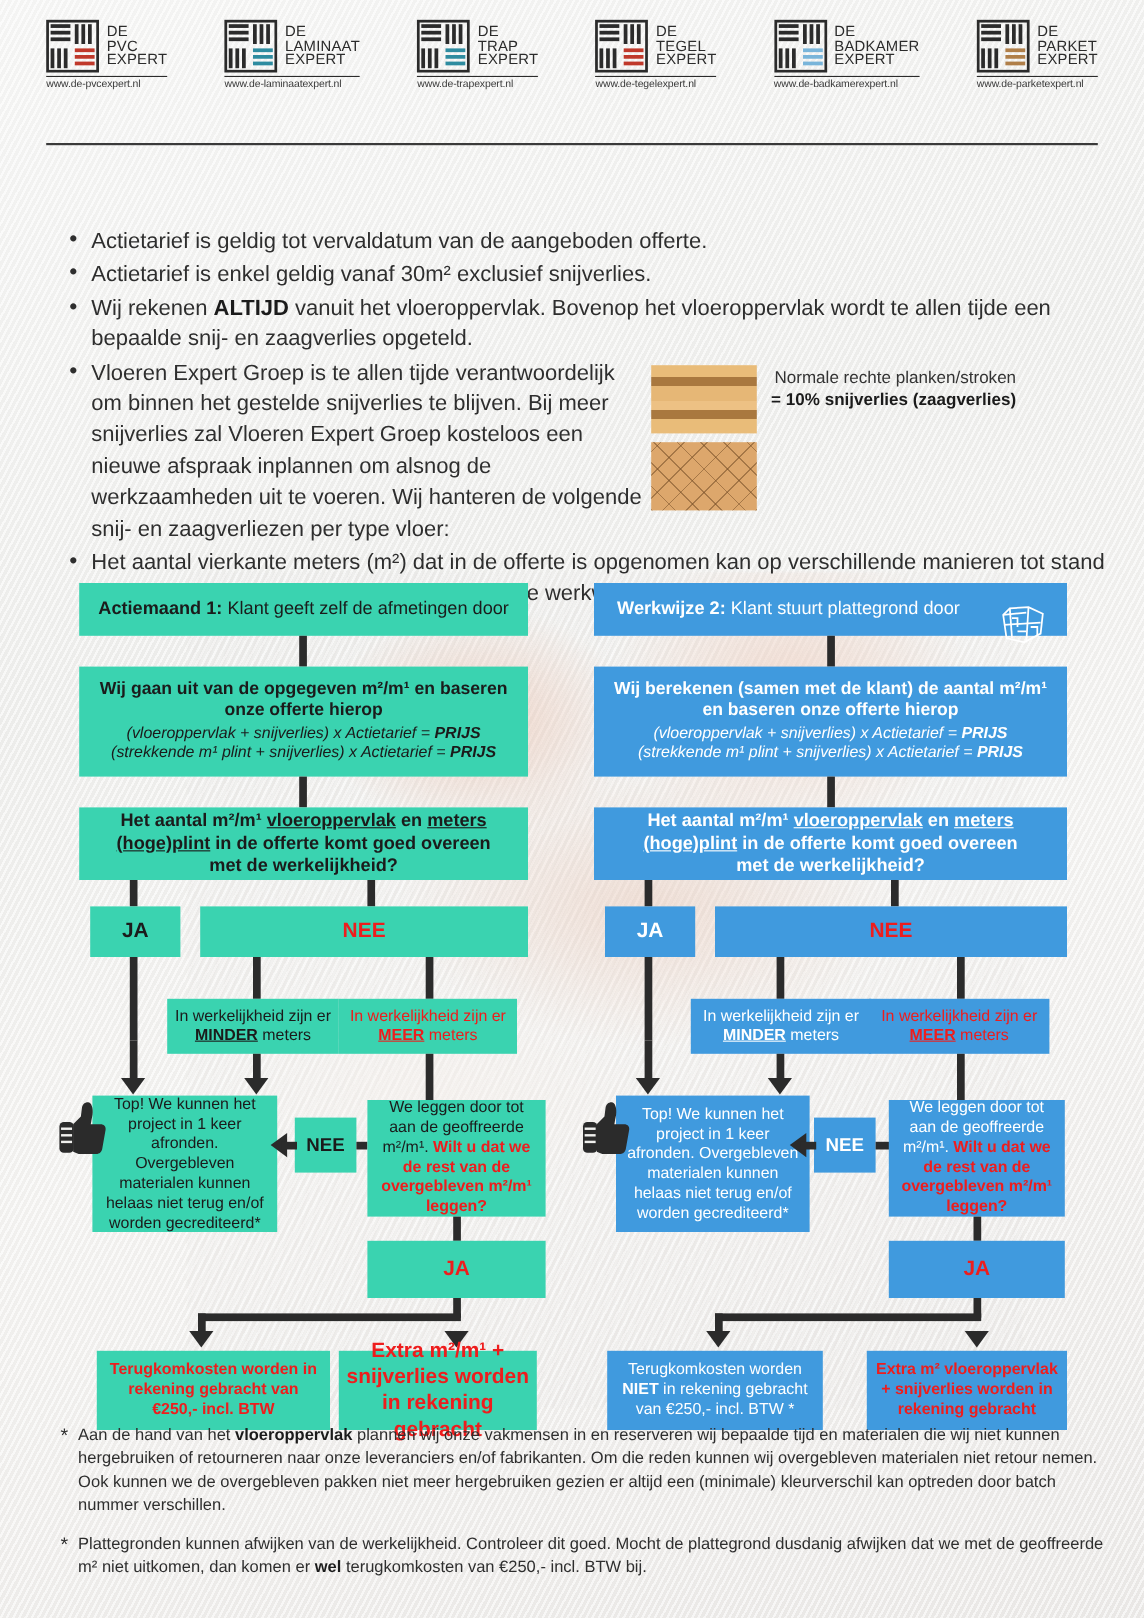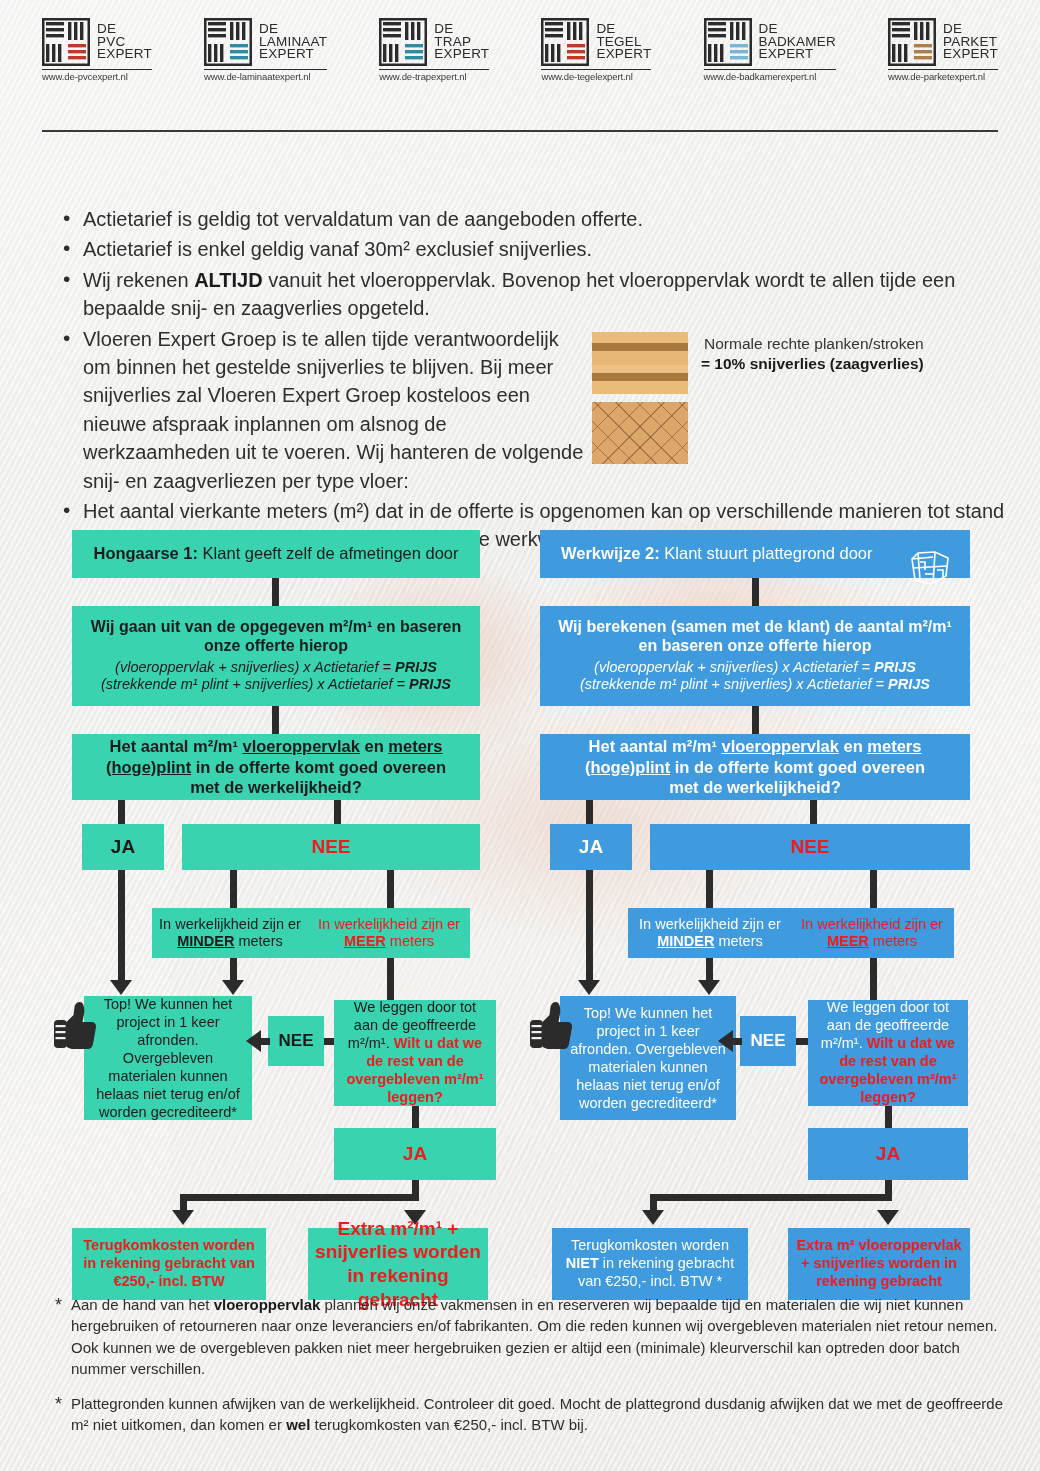--- a/index.html
+++ b/index.html
@@ -277,21 +277,21 @@
       </div>
     </div>
     <div class="leg-row">
       <div class="swatch sw-herring"></div>
     </div>
   </div>
 
 <div id="flow">
   <div class="col" id="col-left">
       <div class="bx teal " style="left:0px;top:0px;width:408px;height:48px">
-        <div style="display:flex;align-items:center;justify-content:center;width:100%;padding-left:0;font-size:16.5px;position:relative"><span><b>Hongaarse 1:</b></span>&nbsp;<span>Klant geeft zelf de afmetingen door</span></div>
+        <div style="display:flex;align-items:center;justify-content:center;width:100%;padding-left:0;font-size:16.5px;position:relative"><span><b>Actiemaand 1:</b></span>&nbsp;<span>Klant geeft zelf de afmetingen door</span></div>
       </div>
       <div class="conn vline" style="left:200px;top:48px;height:28px"></div>
       <div class="bx teal " style="left:0px;top:76px;width:408px;height:100px">
         <div style="width:100%;font-size:16px">
           <div style="font-weight:700;line-height:1.18">Wij gaan uit van de opgegeven m²/m¹ en baseren onze offerte hierop</div>
           <div style="font-style:italic;font-size:14.5px;margin-top:3px">(vloeroppervlak + snijverlies) x Actietarief = <b>PRIJS</b></div>
           <div style="font-style:italic;font-size:14.5px">(strekkende m¹ plint + snijverlies) x Actietarief = <b>PRIJS</b></div>
         </div>
       </div>
       <div class="conn vline" style="left:200px;top:176px;height:28px"></div>
@@ -343,21 +343,21 @@
       </div>
       <div class="conn vline" style="left:340px;top:576px;height:22px"></div>
       <div class="bx teal " style="left:262px;top:598px;width:162px;height:52px">
         <span class="red" style="font-weight:700;font-size:19px">JA</span>
       </div>
       <div class="conn vline" style="left:340px;top:650px;height:18px"></div>
       <div class="conn hline" style="left:108px;top:664px;width:239px"></div>
       <div class="conn vline" style="left:108px;top:664px;height:20px"></div>
       <div class="arrow-d" style="left:100px;top:680px"></div>
       <div class="arrow-d" style="left:332px;top:680px"></div>
-      <div class="bx teal " style="left:0;top:698px;width:194px;height:72px">
+      <div class="bx teal " style="left:16px;top:698px;width:212px;height:72px">
         <span class="red" style="font-size:14.5px;line-height:1.24;font-weight:700">Terugkomkosten worden in rekening gebracht van €250,- incl. BTW</span>
       </div>
       <div class="bx teal " style="left:236px;top:698px;width:180px;height:72px">
         <span class="red" style="font-size:19px;line-height:1.24;font-weight:700">Extra m²/m¹ + snijverlies worden in rekening gebracht</span>
       </div>
     </div>
   <div class="col" id="col-right">
       <div class="bx blue " style="left:0px;top:0px;width:430px;height:48px">
         <div style="display:flex;align-items:center;justify-content:flex-start;width:100%;padding-left:14px;font-size:16.5px;position:relative"><span><b>Werkwijze 2:</b></span>&nbsp;<span>Klant stuurt plattegrond door</span><span style="position:absolute;right:12px;top:6px"><svg width="42" height="36" viewBox="0 0 42 36">
               <g fill="none" stroke="#ffffff" stroke-width="1.6">

